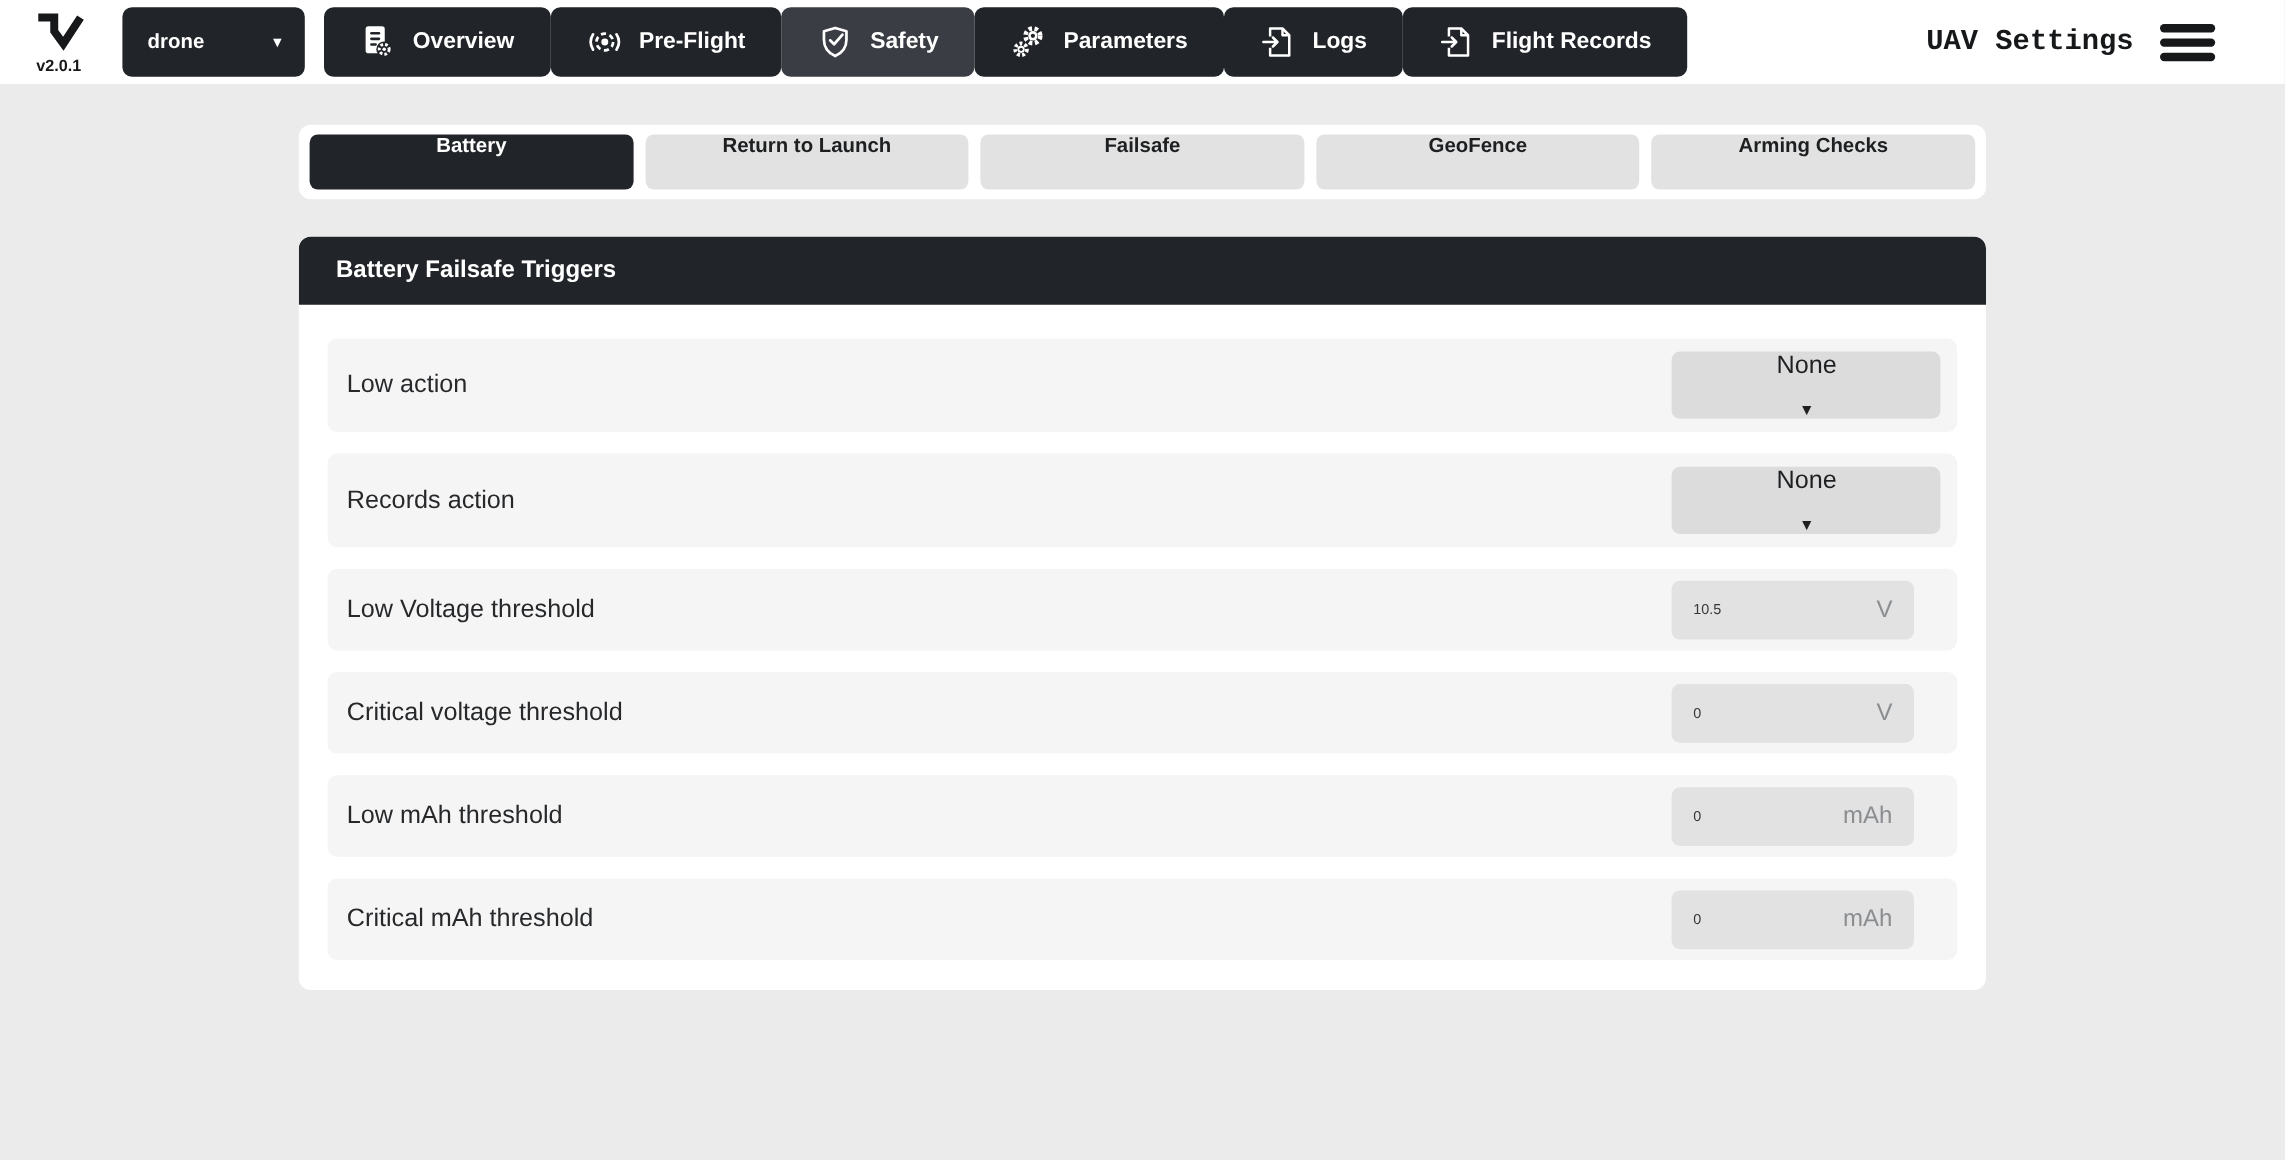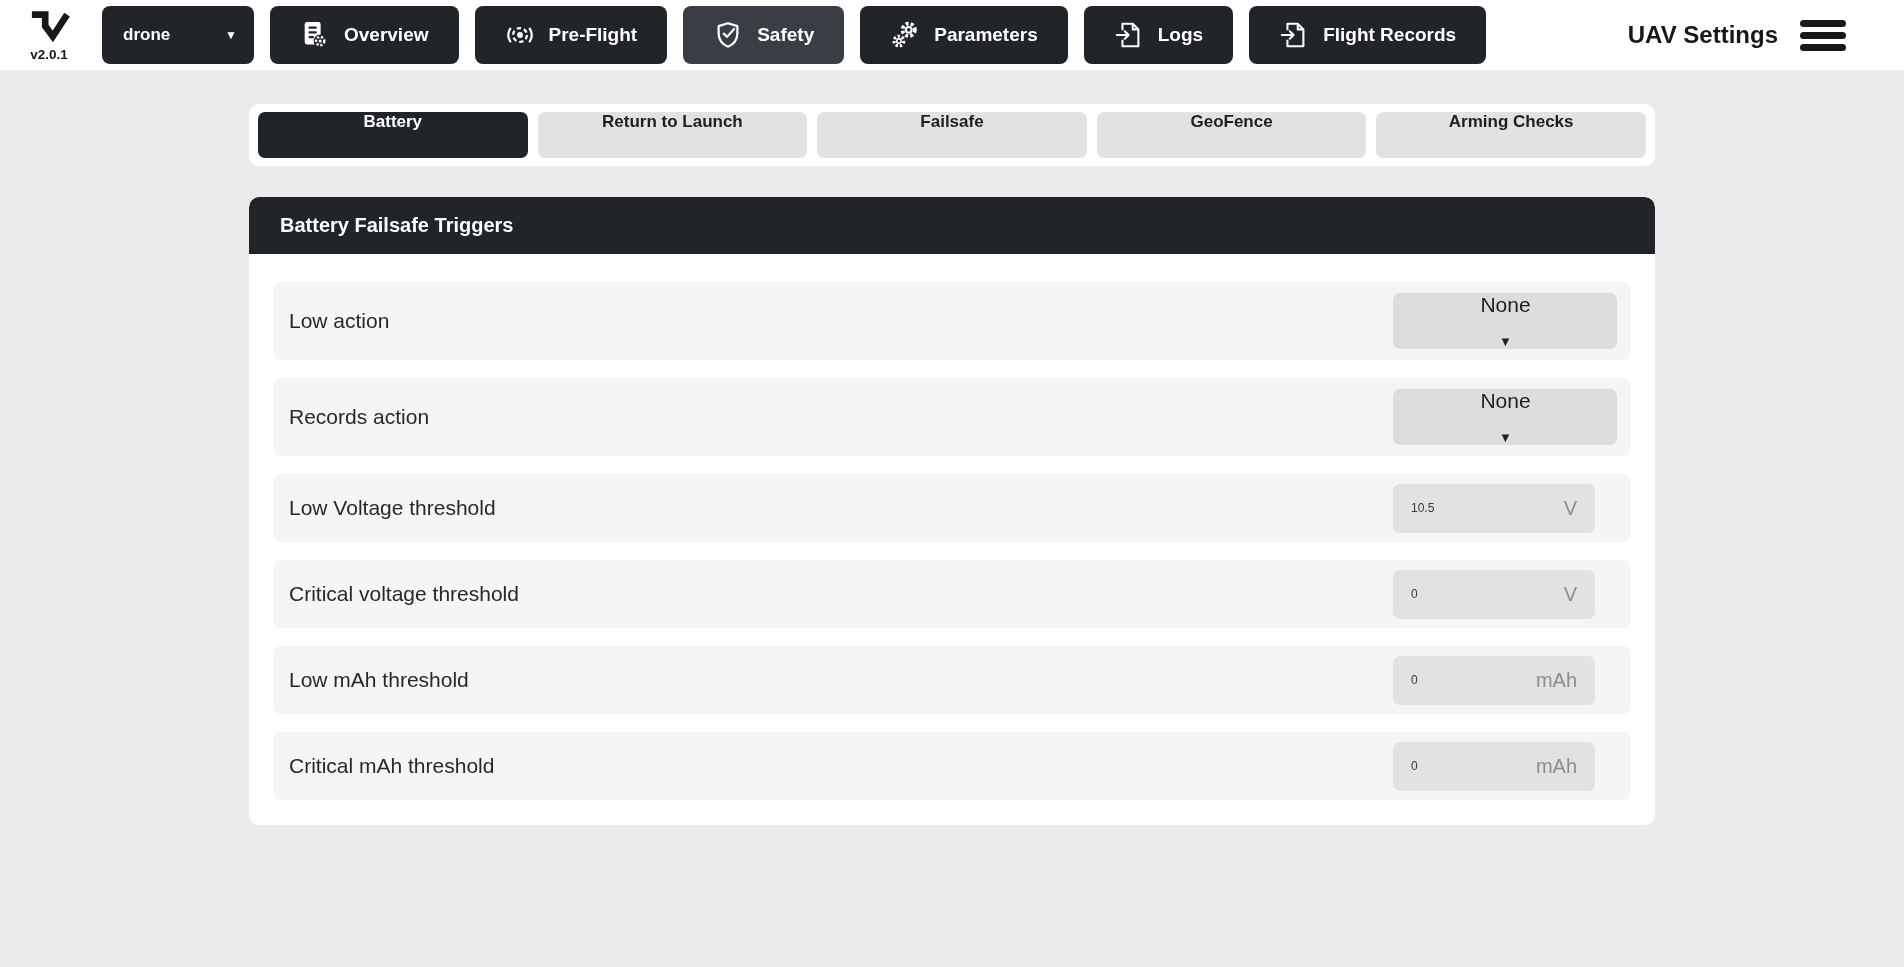--- a/index.html
+++ b/index.html
@@ -27,21 +27,21 @@
   .logo-wrap{display:flex;flex-direction:column;align-items:center;width:58px;flex:none;}
   .logo-wrap svg{display:block;}
   .version{font-size:13.5px;font-weight:bold;color:var(--ink);line-height:1;margin-top:2px;}
   .nav{display:flex;align-items:center;gap:16px;margin-left:24px;}
   .navbtn{height:58px;background:var(--btn);border-radius:8px;display:flex;align-items:center;
     color:#fff;font-weight:bold;font-size:19px;padding:0 30px;gap:14px;cursor:pointer;white-space:nowrap;}
   .navbtn.active{background:var(--btn-active);}
   .drone{width:152px;justify-content:space-between;padding:0 17px 0 21px;font-size:17px;}
   .drone .caret{font-size:12px;color:#fff;}
   .nav-icon{display:flex;align-items:center;}
-  .topbar-right{margin-left:auto;display:flex;align-items:center;gap:22px;}
+  .topbar-right{margin-left:auto;display:flex;align-items:center;gap:22px;font-family:Liberation Mono, monospace;}
   .uav-settings{font-size:24px;font-weight:bold;color:var(--ink);white-space:nowrap;}
   .burger{cursor:pointer;padding:2px 0;}
   .burger span{display:block;width:46px;height:7px;border-radius:3.5px;background:var(--ink);}
   .burger span + span{margin-top:5px;}
 
   
   .content{width:1406px;margin:0 auto;}
 
   
   .tabstrip{margin-top:34px;background:#fff;border-radius:10px;padding:8px 9px;display:flex;gap:10px;}
@@ -79,21 +79,21 @@
       <path d="M7 7 H21 V19 L29 30 L44 7"></path>
     </svg>
     <span class="version">v2.0.1</span>
   </div>
 
   <nav class="nav">
     <div class="navbtn drone">
       <span>drone</span>
       <span class="caret">▼</span>
     </div>
-    <div id="nav-buttons" style="display:flex;gap:16px;align-items:center;">
+    <div id="nav-buttons" style="display:flex;align-items:center;">
         <div class="navbtn">
     <span class="nav-icon">
   <svg viewBox="0 0 32 32" width="30" height="30">
     <rect x="5" y="2" width="17" height="24" rx="2.5" fill="#ffffff"></rect>
     <rect x="9" y="7" width="9" height="2.4" rx="1.2" fill="#212429"></rect>
     <rect x="9" y="12" width="9" height="2.4" rx="1.2" fill="#212429"></rect>
     <rect x="9" y="17" width="6" height="2.4" rx="1.2" fill="#212429"></rect>
     <g transform="translate(21.5,22.5)">
       <circle r="7" fill="#212429"></circle>
       <circle r="4.4" fill="none" stroke="#ffffff" stroke-width="2.6" stroke-dasharray="2.4 1.8"></circle>

